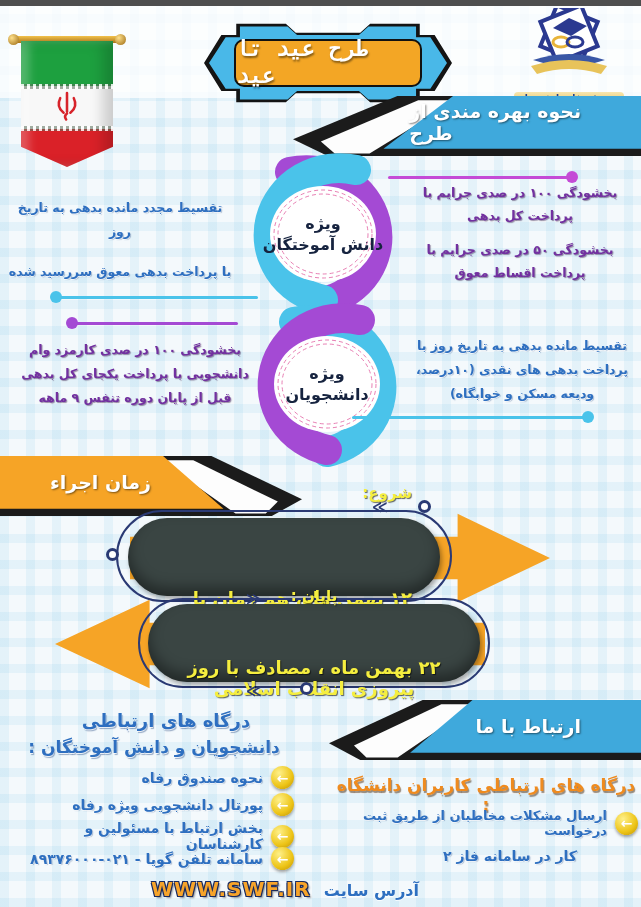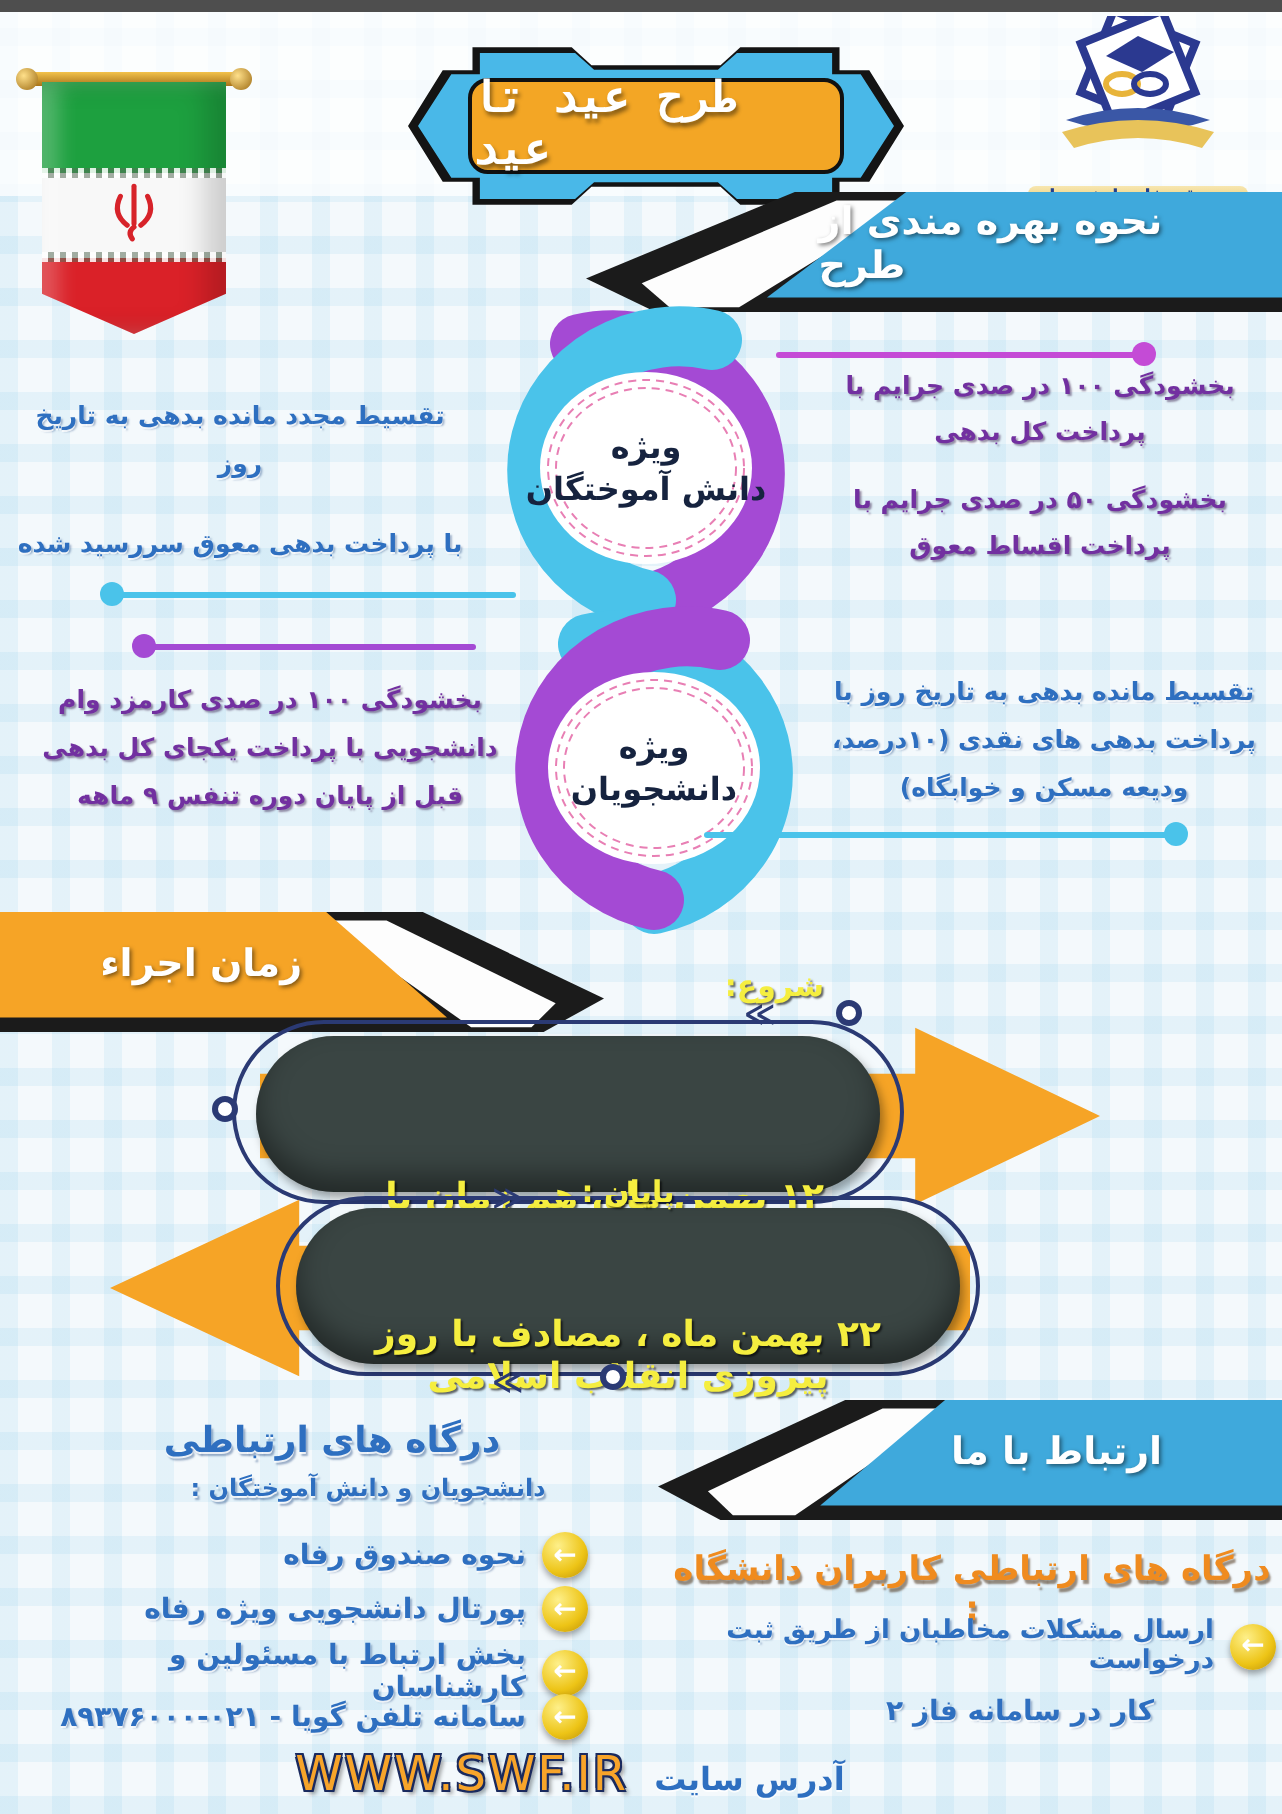--- a/index.html
+++ b/index.html
@@ -106,21 +106,21 @@
   .blt-row{ position:absolute; direction:rtl; display:flex; align-items:center; gap:8px; }
   .blt-ic{ width:23px; height:23px; border-radius:50%; flex:0 0 23px;
     background:radial-gradient(circle at 35% 30%,#fef08a,#edc416 60%,#b98d08);
     display:flex; align-items:center; justify-content:center;
     box-shadow:0 2px 3px rgba(0,0,0,.35); }
   .blt-ic span{ color:#fff; font-size:14px; font-weight:bold; line-height:1; }
   .blt-row .lbl{ font-size:14px; }
   .footer{ position:absolute; left:120px; bottom:6px; width:330px; direction:rtl; text-align:center; }
   .footer .lbl{ color:#2e6fc0; font-weight:bold; font-size:16px; margin-left:8px;
     text-shadow:0 1px 0 rgba(255,255,255,.8); }
-  .footer .url{ color:#f7a42a; font-weight:normal; font-size:24px; letter-spacing:1px;
+  .footer .url{ color:#f7a42a; font-weight:bold; font-size:20px; letter-spacing:1px;
     text-shadow:1px 1px 0 #1a2a5e,-1px -1px 0 #1a2a5e,1px -1px 0 #1a2a5e,-1px 1px 0 #1a2a5e,2px 2px 2px rgba(0,0,0,.4); }
 </style>
 </head>
 <body>
 
 <div class="poster">
   <div class="topbar"></div>
   <div class="header-band"></div>
 
   <div class="flag">
@@ -256,21 +256,21 @@
   <div class="rib right-rib" style="top:700px; width:312px;">
     <div class="l lk"></div>
     <div class="l lw"></div>
     <div class="l lc" style="background:#3fa9dc;"></div>
     <div class="txt">
         <span>ارتباط با ما</span>
       </div>
   </div>
 
   <div class="h-blue" style="left:16px; top:710px; width:300px;">درگاه های ارتباطی</div>
-  <div class="h-blue" style="left:34px; top:737px; width:300px; font-size:12px;">دانشجویان و دانش آموختگان :</div>
+  <div class="h-blue" style="left:4px; top:737px; width:300px; font-size:17px;">دانشجویان و دانش آموختگان :</div>
 
   <div class="blt-row" style="left:4px; top:766px; width:290px;">
     <div class="blt-ic">
         <span>←</span>
       </div>
     <div class="lbl blue-text">نحوه  صندوق رفاه</div>
   </div>
   <div class="blt-row" style="left:4px; top:793px; width:290px;">
     <div class="blt-ic">
         <span>←</span>

